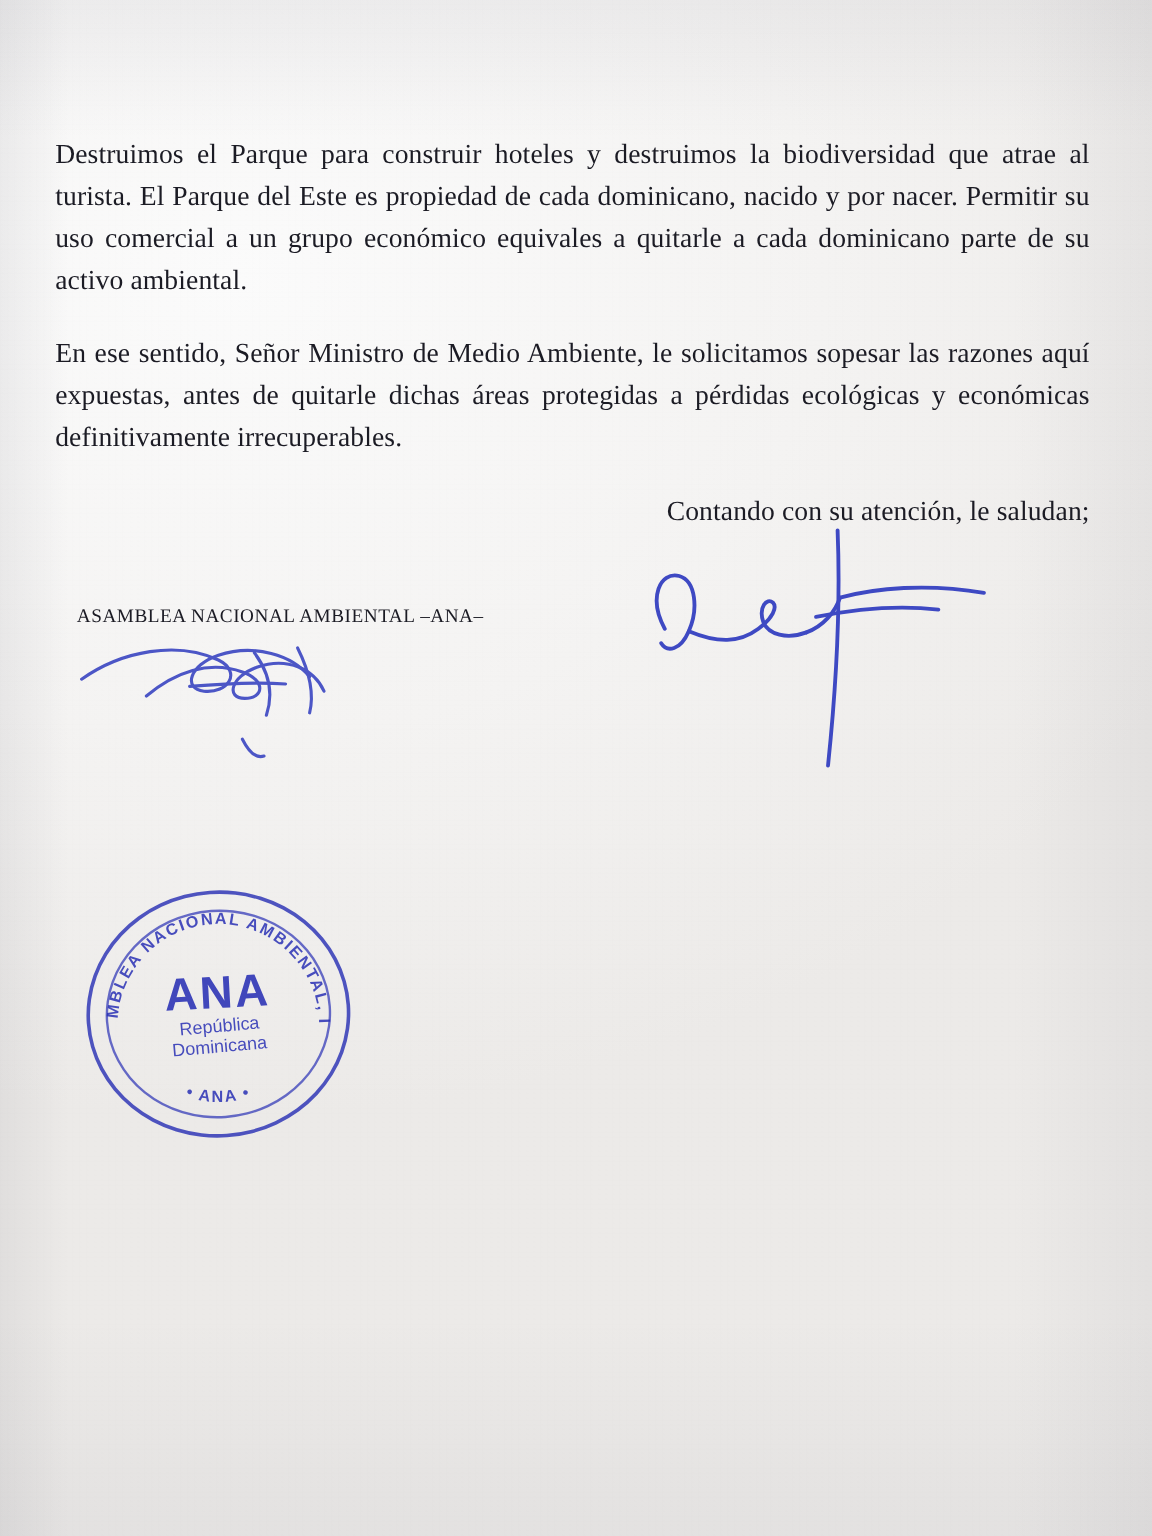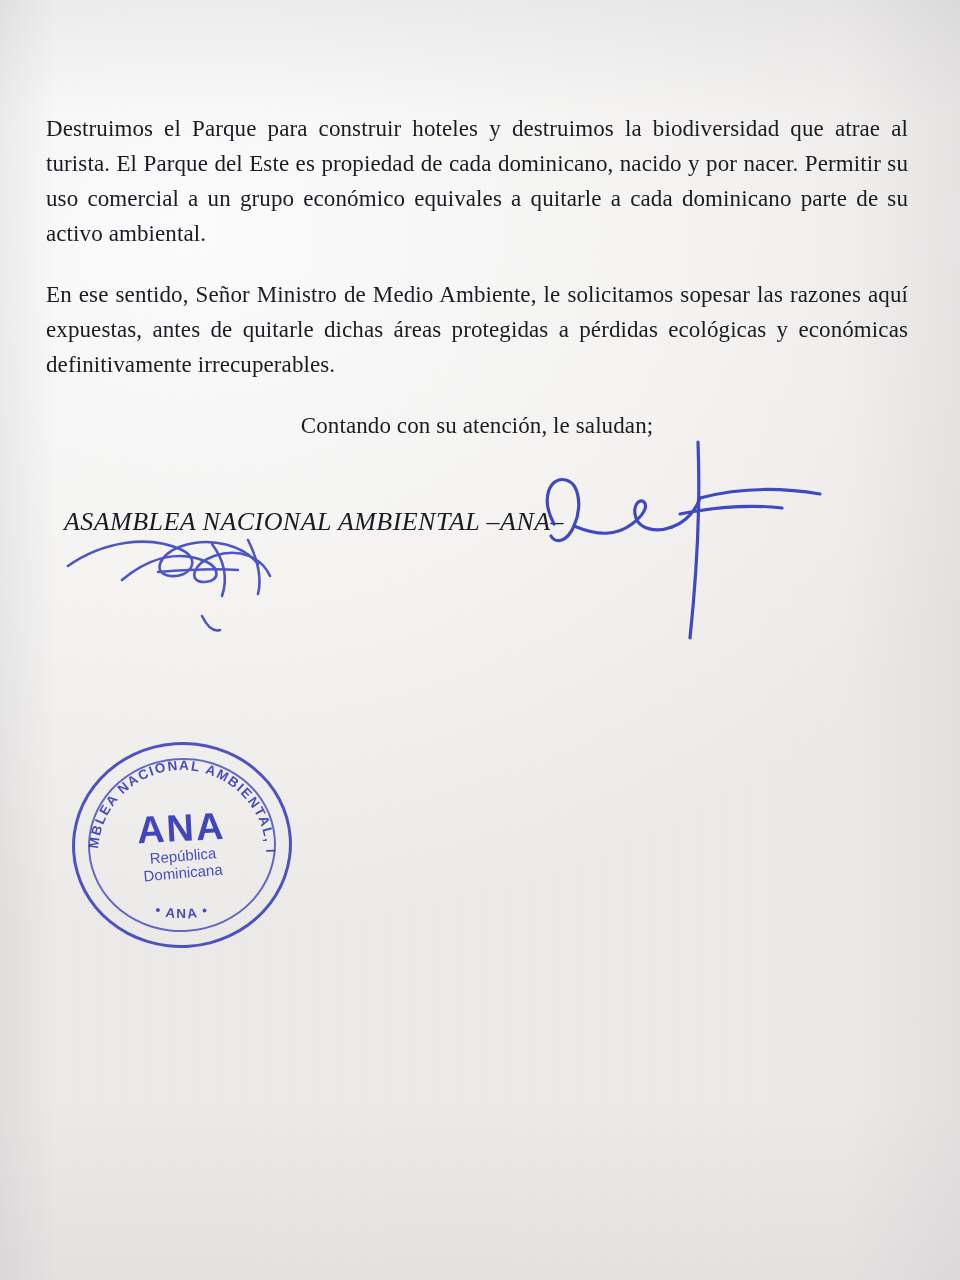--- a/index.html
+++ b/index.html
@@ -45,35 +45,34 @@
   }
 
   p.para {
     margin: 0 0 26px 0;
     font-size: 23px;
     line-height: 1.52;
     text-align: justify;
     text-justify: inter-word;
     letter-spacing: 0.1px;
   }
-  p.para.tight { text-align: center; margin-top: 15px; }
+  p.para.tight { text-align: right; margin-top: 15px; }
 
   .sig-block {
     position: absolute;
     left: 64px;
     top: 502px;
     width: 840px;
   }
   .org-line {
-    font-size: 26px;
+    font-size: 16px;
     line-height: 1.5;
     letter-spacing: 0.45px;
     margin-bottom: 22px;
     white-space: nowrap;
-    font-style: italic;
   }
   .org-line.wrap { white-space: normal; max-width: 830px; }
 
   
   .signature {
     position: absolute;
     left: 520px;
     top: 432px;
     width: 340px;
     height: 250px;

